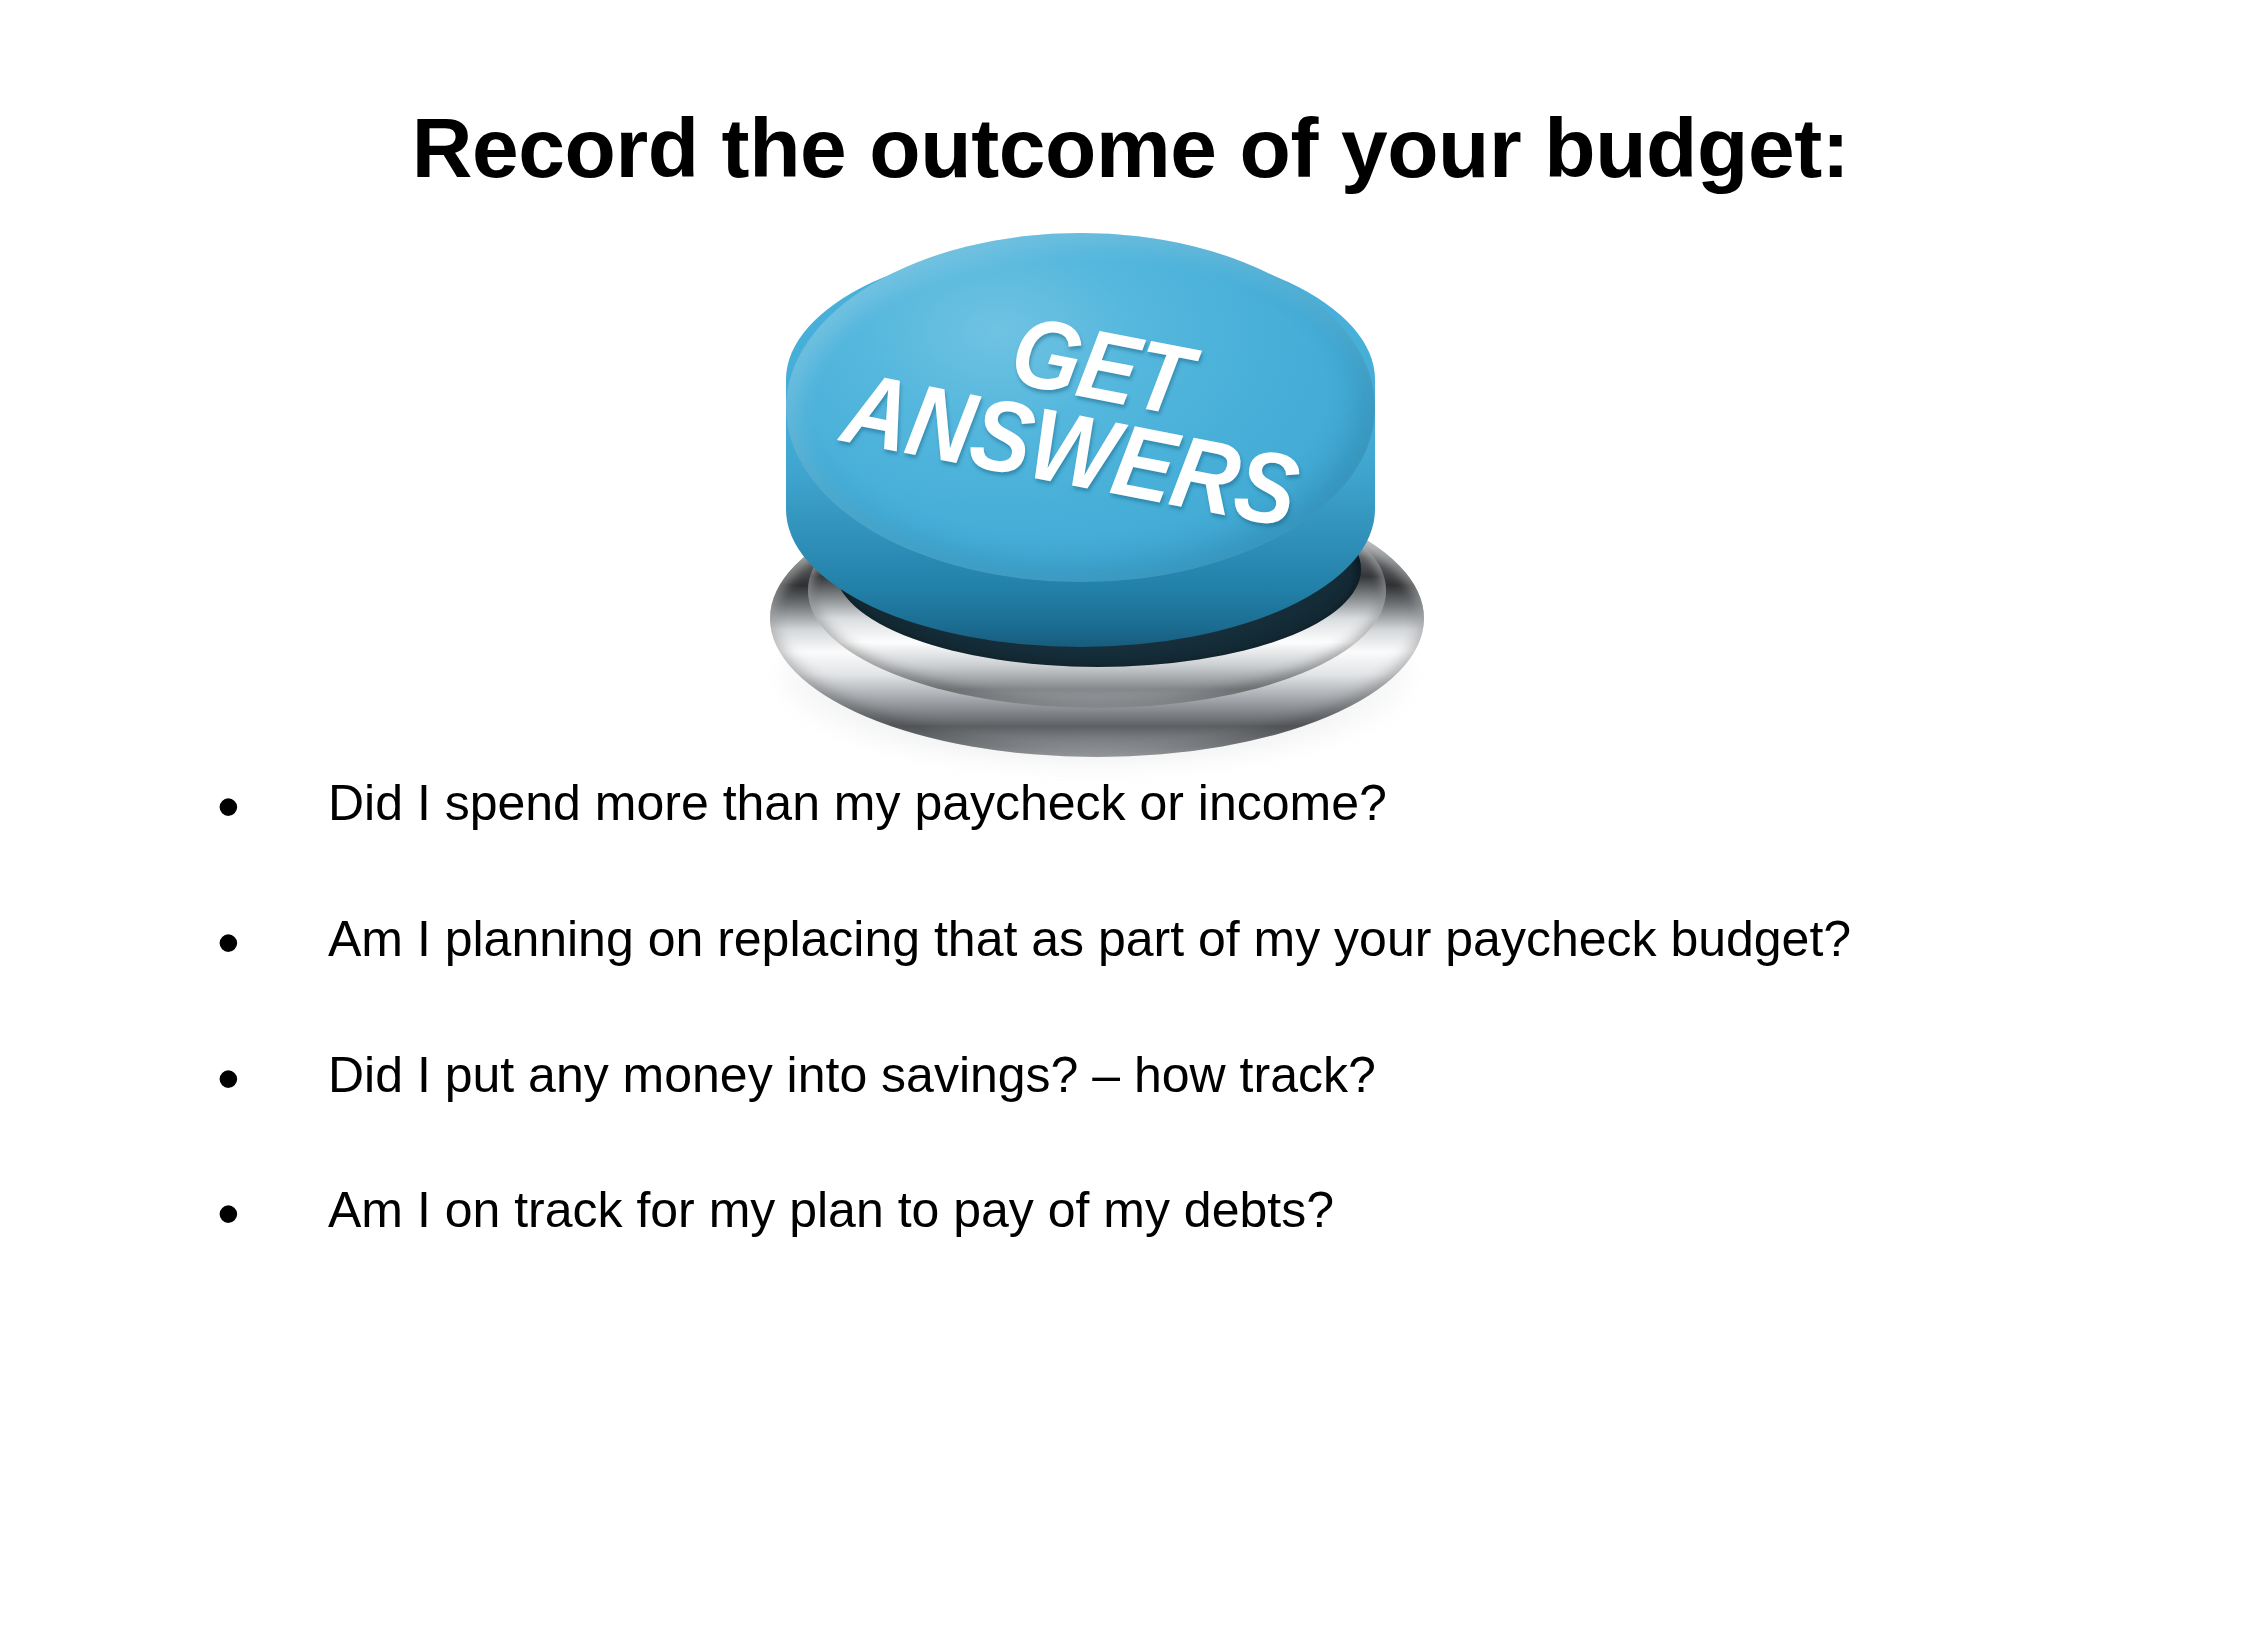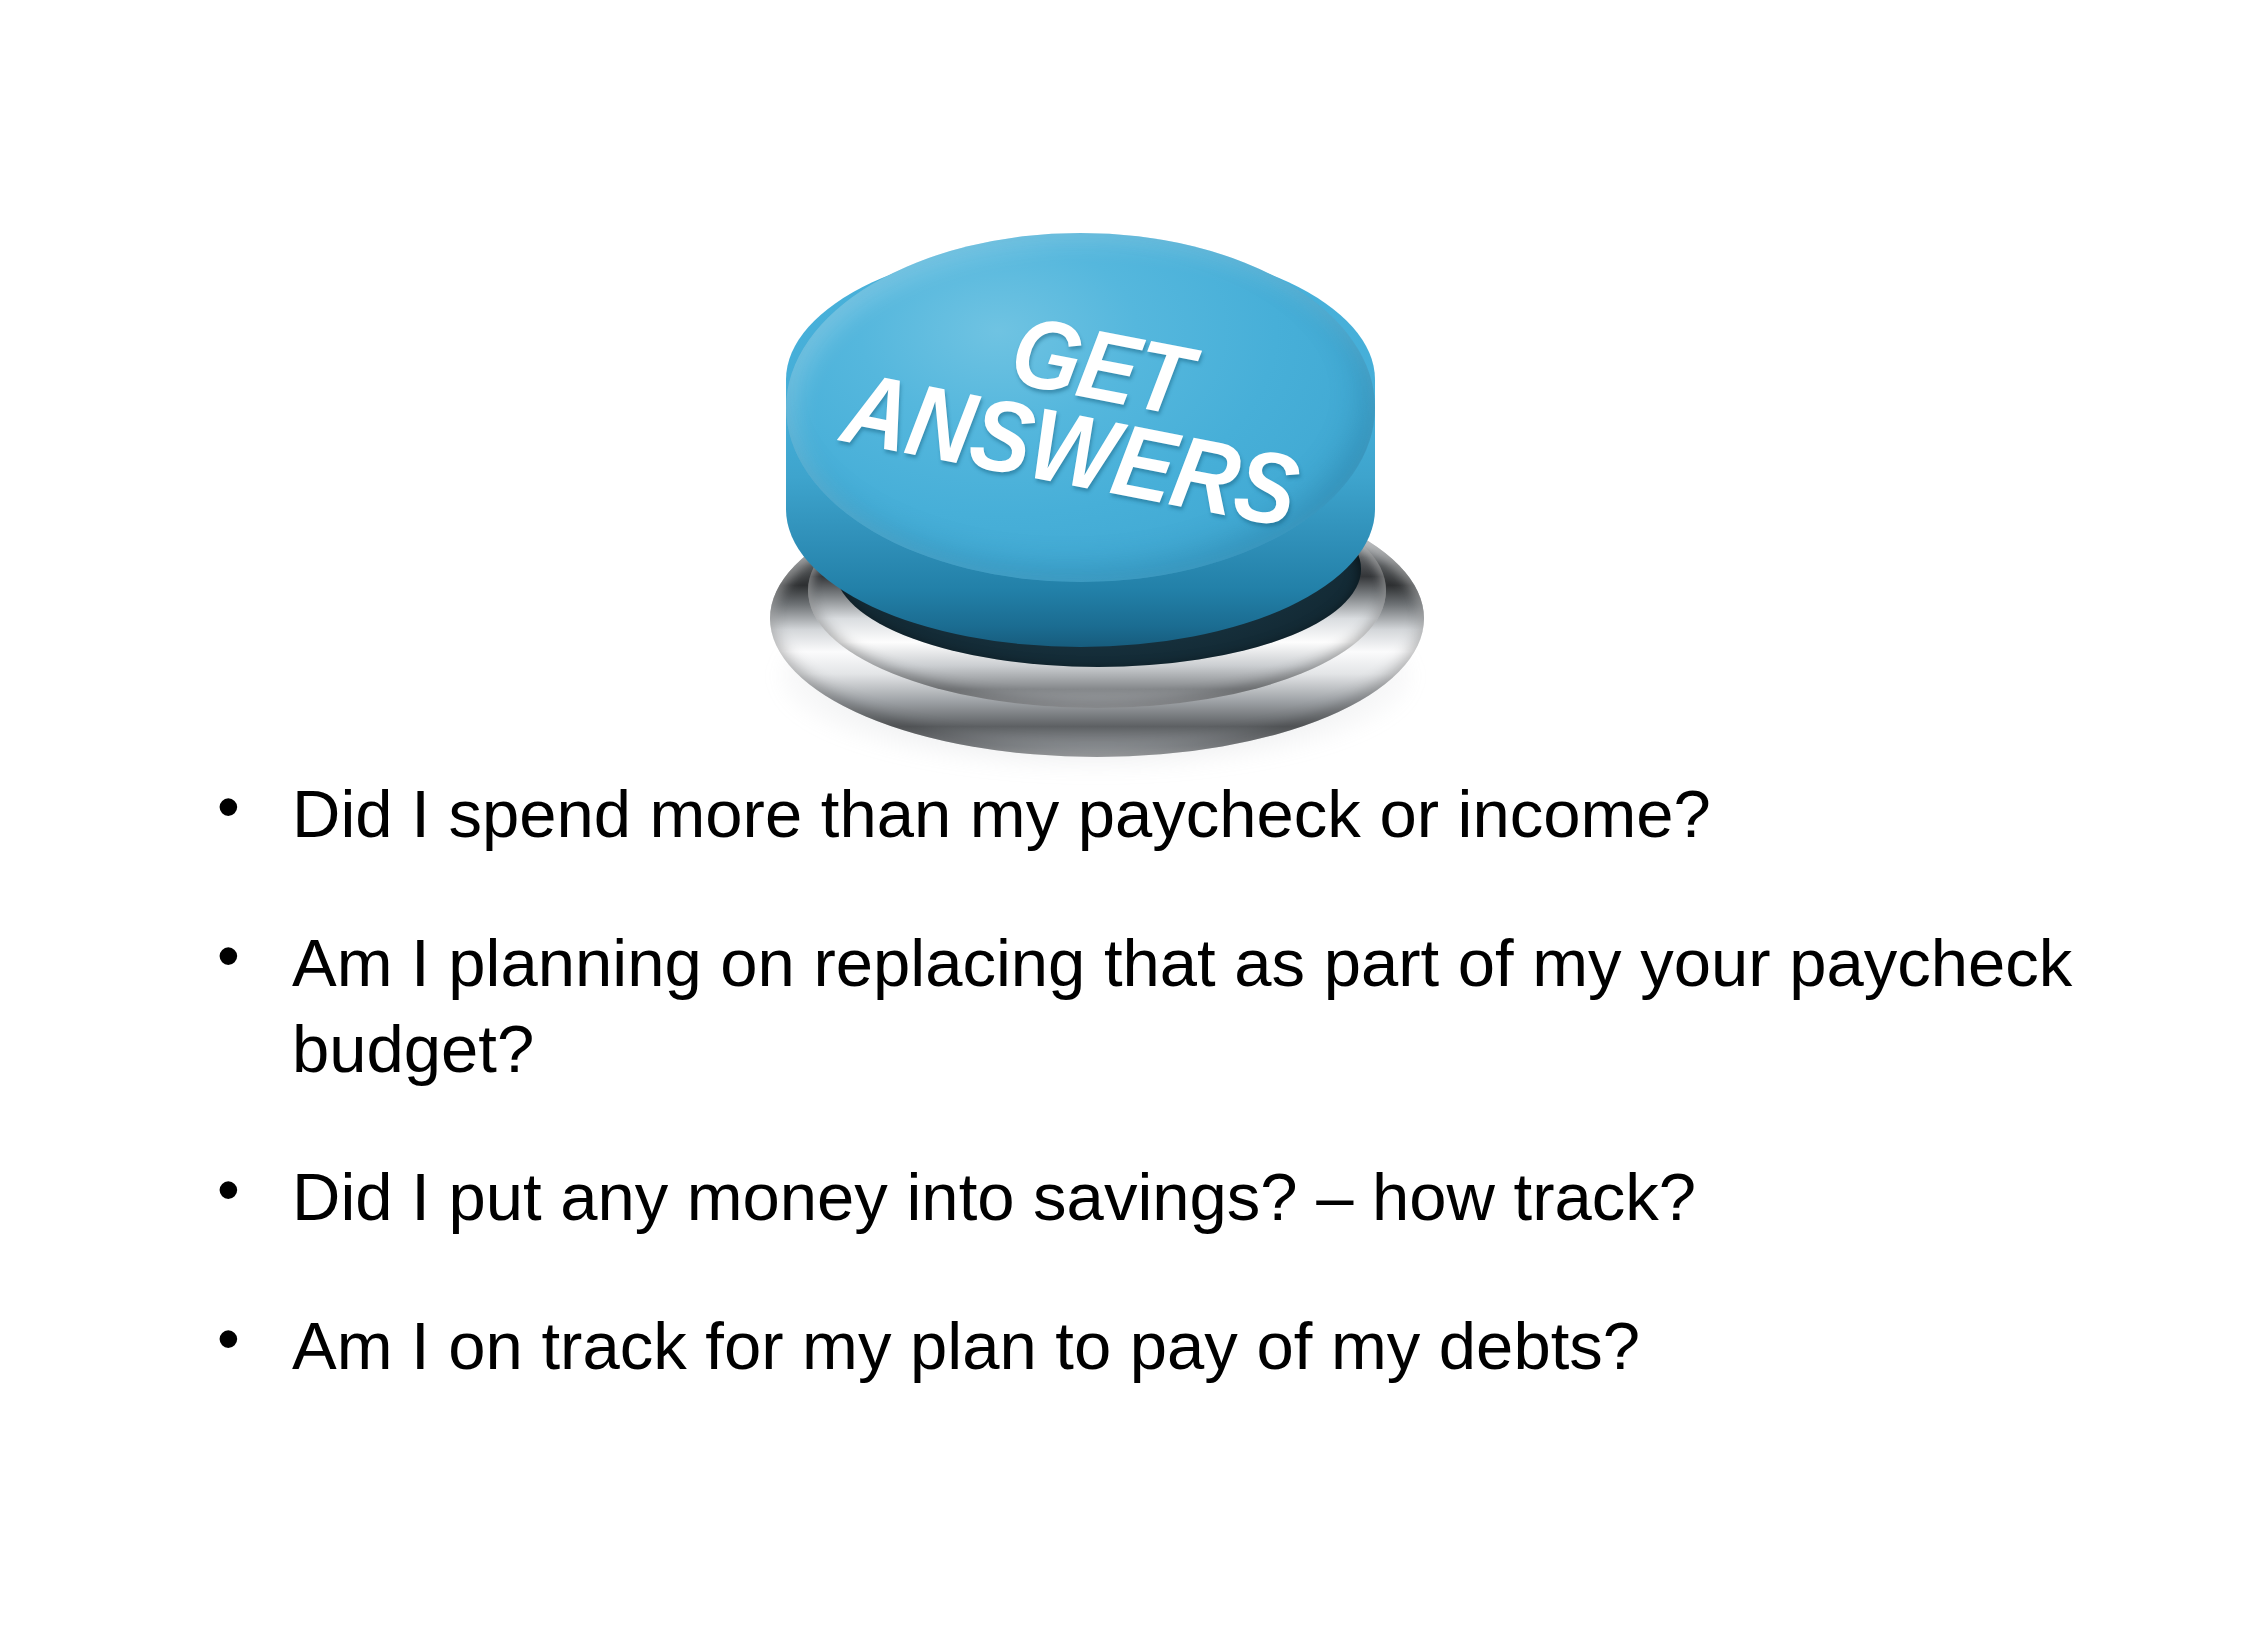--- a/index.html
+++ b/index.html
@@ -210,32 +210,34 @@
     flex: 0 0 auto;
     width: 75px;
     font-size: 65px;
     line-height: 1.12;
     color: #000000;
     text-align: left;
     padding-left: 7px;
   }
   .bullet-text {
     flex: 1 1 auto;
-    font-size: 67px;
+    font-size: 50px;
     line-height: 1.28;
     color: #000000;
     font-weight: normal;
     max-width: 1832px;
+    margin-left: 36px;
   }
 </style>
 </head>
 <body>
 
 <div class="slide">
 
+  <h1 class="slide-title">Record the outcome of your budget:</h1>
 
   <div class="button-figure">
     <div class="btn-ground-shadow"></div>
     <div class="btn-base-outer"></div>
     <div class="btn-base-mid"></div>
     <div class="btn-recess"></div>
     <div class="btn-cap-side"></div>
     <div class="btn-cap-top"></div>
     <div class="btn-label">
       <div class="btn-label-line l1">GET</div>

